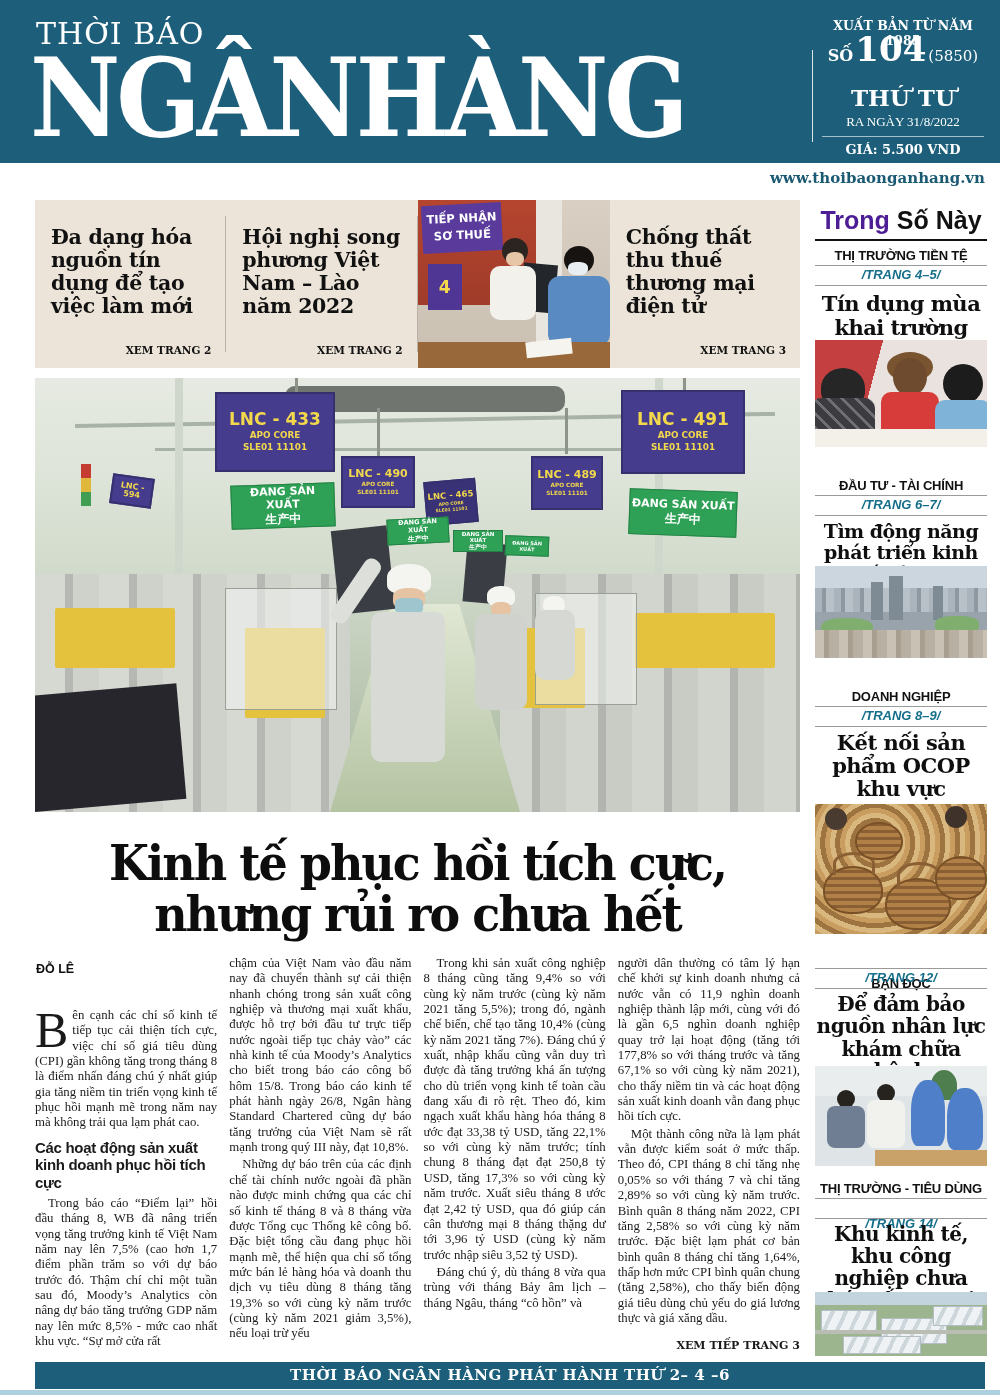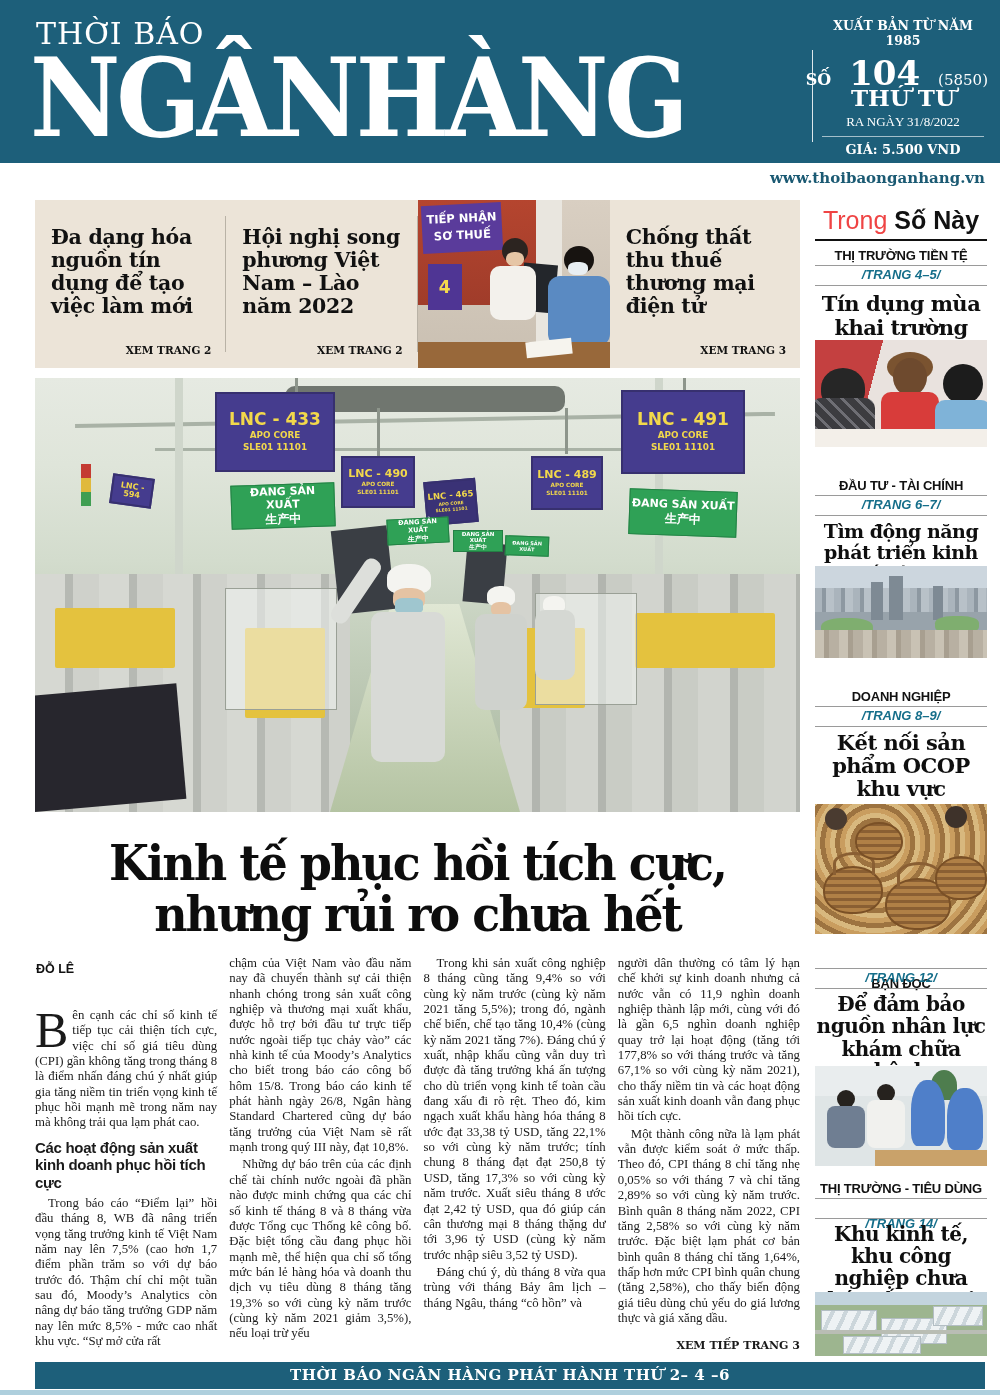--- a/index.html
+++ b/index.html
@@ -12,22 +12,22 @@
          font-weight:normal;font-size:30px;letter-spacing:1px;}
   .mast2{position:absolute;left:30px;top:34px;color:#fff;font-family:"DejaVu Serif",serif;
          font-weight:bold;font-size:97px;letter-spacing:-4px;transform:scale(1.02,1.12);
          transform-origin:left top;white-space:nowrap;}
   .organ{position:absolute;left:380px;top:20px;width:420px;text-align:center;color:#fff;
          font-family:"Liberation Serif",serif;font-size:17px;letter-spacing:.3px;}
   .hdr-vline{position:absolute;left:812px;top:50px;width:1px;height:92px;background:rgba(255,255,255,.85);}
   .hdr-right{position:absolute;left:818px;top:0;width:170px;height:163px;color:#fff;text-align:center;}
   .since{position:absolute;left:0;top:18px;width:170px;font-family:"DejaVu Serif",serif;
          font-weight:bold;font-size:12.5px;}
-  .issue{position:absolute;left:0;top:56px;width:170px;display:flex;justify-content:flex-end;
-         align-items:baseline;gap:18px;font-family:"DejaVu Serif",serif;font-weight:bold;}
+  .issue{position:absolute;left:0;top:32px;width:170px;display:flex;justify-content:center;
+         align-items:baseline;gap:2px;font-family:"DejaVu Serif",serif;font-weight:bold;}
   .issue .pfx{font-size:16px;}
   .issue .num{font-size:34px;line-height:1;}
   .issue .sub{font-size:15px;font-weight:normal;}
   .weekday{position:absolute;left:0;top:84px;width:170px;font-family:"DejaVu Serif",serif;
            font-weight:bold;font-size:23px;}
   .dateline{position:absolute;left:0;top:114px;width:170px;font-family:"Liberation Serif",serif;
             font-size:13px;}
   .hdr-hline{position:absolute;left:4px;top:136px;width:162px;height:1px;background:rgba(255,255,255,.6);}
   .price{position:absolute;left:0;top:142px;width:170px;font-family:"DejaVu Serif",serif;
          font-weight:bold;font-size:13px;}
@@ -117,21 +117,21 @@
   .dropcap{float:left;font-size:50px;line-height:.82;padding:2px 4px 0 0;font-family:"Liberation Serif",serif;}
   .subhead{font-family:"Liberation Sans",sans-serif;font-weight:bold;font-size:15px;line-height:1.18;
            text-align:left;margin:8px 0 4px 0;letter-spacing:-0.3px;}
   .contref{position:absolute;right:0;bottom:4px;font-family:"DejaVu Serif",serif;font-weight:bold;
            font-size:11px;}
 
   
   .sidebar{position:absolute;left:815px;top:200px;width:172px;height:1160px;}
   .sb-title{position:absolute;left:0;top:6px;width:172px;text-align:center;font-size:25px;
             font-family:"Liberation Sans",sans-serif;border-bottom:2px solid #111;padding-bottom:4px;}
-  .sb-title .lt{color:#ef4444;font-weight:normal;}
+  .sb-title .lt{color:#4c1d95;font-weight:bold;}
   .sb-title .bd{color:#111;font-weight:bold;}
   .sb-kicker{position:absolute;width:172px;text-align:center;font-family:"Liberation Sans",sans-serif;
              font-weight:bold;font-size:13px;color:#111;letter-spacing:-0.2px;}
   .sb-rule{position:absolute;width:172px;height:1px;background:#9a9a9a;}
   .sb-page{position:absolute;width:172px;text-align:center;font-family:"Liberation Sans",sans-serif;
            font-weight:bold;font-style:italic;font-size:13px;color:#156e8a;}
   .sb-head{position:absolute;width:172px;text-align:center;font-family:"DejaVu Serif",serif;
            font-weight:bold;color:#0f0f0f;letter-spacing:-0.5px;}
   .sb-photo{position:absolute;width:172px;overflow:hidden;}
 

